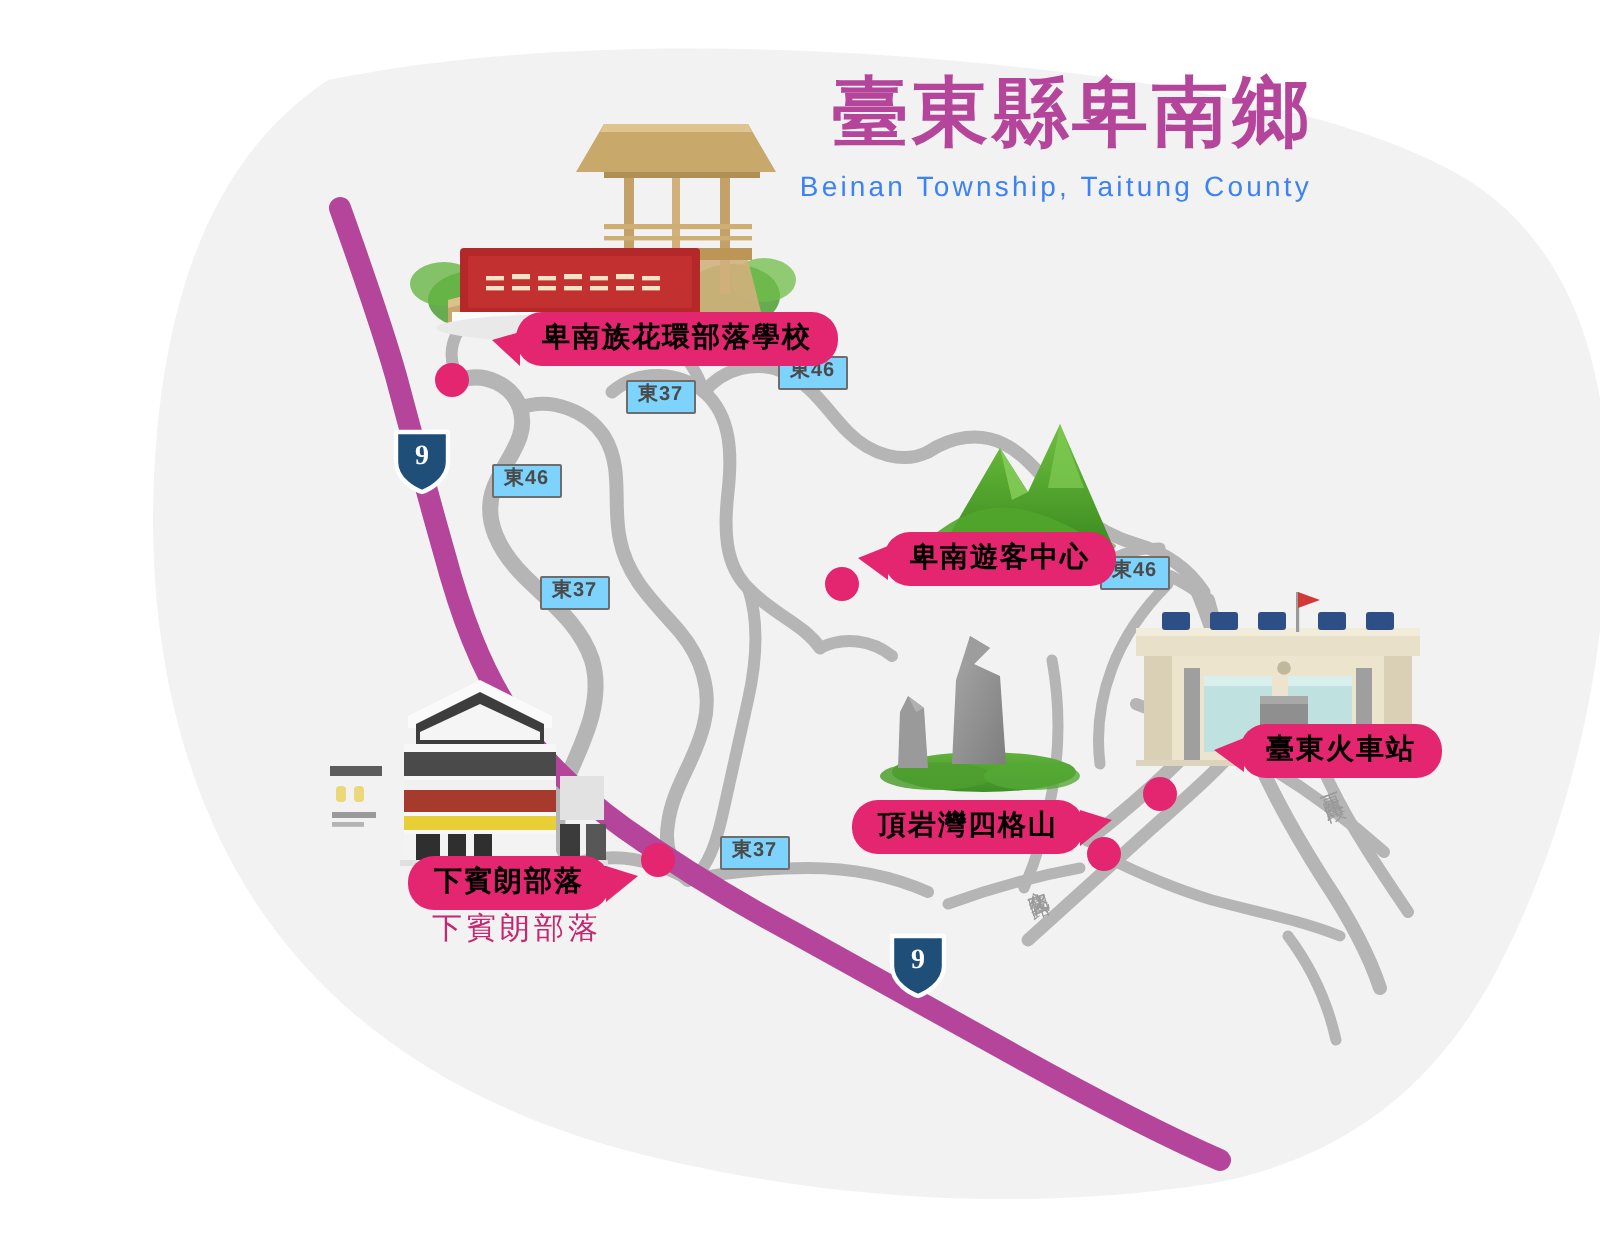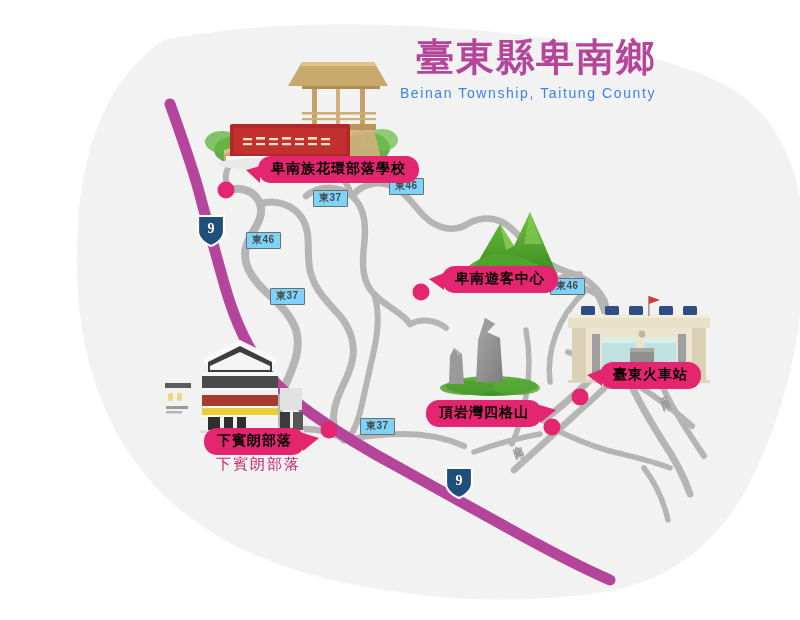--- a/index.html
+++ b/index.html
@@ -345,21 +345,21 @@
     <div class="title-cn">臺東縣卑南鄉</div>
     <div class="title-en">Beinan Township, Taitung County</div>
   </div>
 
   <div class="pill tail-bottomleft" style="left:214px;top:156px;">卑南族花環部落學校</div>
 
   <div class="pill tail-left" style="left:398px;top:266px;">卑南遊客中心</div>
 
   <div class="pill tail-right" style="left:382px;top:400px;">頂岩灣四格山</div>
 
-  <div class="pill tail-left" style="left:556px;top:362px;text-align:center;">臺東火車站</div>
+  <div class="pill tail-left" style="left:576px;top:362px;text-align:center;">臺東火車站</div>
 
   <div class="pill tail-right" style="left:160px;top:428px;">下賓朗部落</div>
 
   <div class="sub-label" style="left:172px;top:455px;">下賓朗部落</div>
 
   <div class="road-badge" style="left:345px;top:178px;">東46</div>
   <div class="road-badge" style="left:269px;top:190px;">東37</div>
   <div class="road-badge" style="left:202px;top:232px;">東46</div>
   <div class="road-badge" style="left:226px;top:288px;">東37</div>
   <div class="road-badge" style="left:506px;top:278px;">東46</div>

